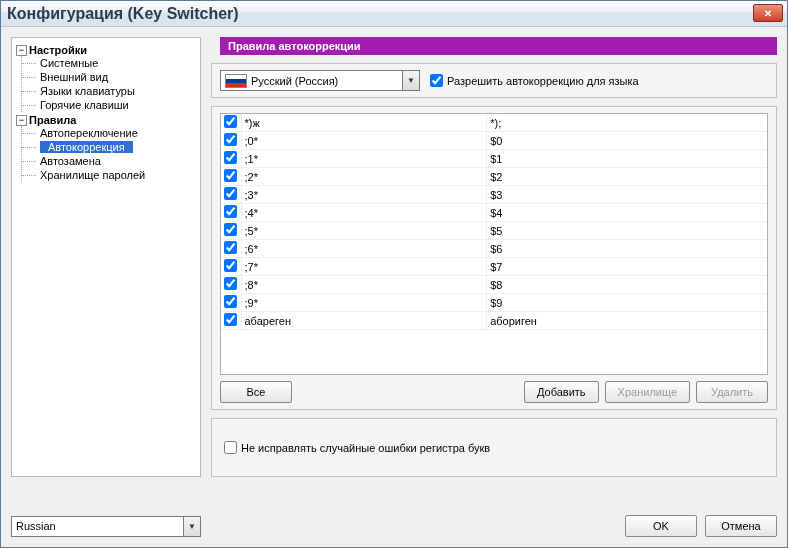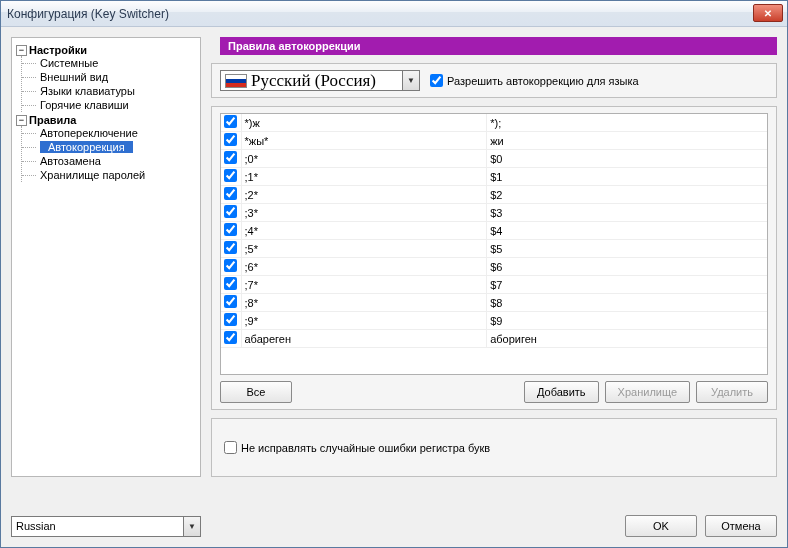--- a/index.html
+++ b/index.html
@@ -20,21 +20,21 @@
   }
   .titlebar {
     position: relative;
     height: 26px;
     background: linear-gradient(to bottom, #fdfdfe 0%, #ebf0f6 45%, #dde5ee 46%, #dae3ee 100%);
     border-bottom: 1px solid #bcc7d6;
     display: flex;
     align-items: center;
     padding: 0 6px;
   }
-  .titlebar .title { color: #2b3b52; font-size: 12px; }
+  .titlebar .title { color: #2b3b52; font-size: 16px; font-weight: bold; }
   .close-btn {
     position: absolute; right: 4px; top: 3px;
     width: 30px; height: 18px;
     background: linear-gradient(to bottom, #f08f7d, #c9402c);
     border: 1px solid #8d2b1e; border-radius: 2px;
     display:flex; align-items:center; justify-content:center;
     color:#fff; font-weight:bold; font-size:10px;
     cursor: pointer;
   }
   .content {
@@ -99,21 +99,21 @@
     width:200px; height:21px;
     background:#fff; border:1px solid #7a7a7a;
     position:relative;
   }
   .combo .flag {
     width:22px; height:14px; margin:0 4px;
     background: linear-gradient(to bottom, #fff 0 33%, #0039A6 33% 66%, #D52B1E 66% 100%);
     border:1px solid #888;
     flex-shrink:0;
   }
-  .combo .ctext { flex:1; font-size:17px;font-family:Liberation Serif, serif; }
+  .combo .ctext { flex:1; font-size:11px; }
   .combo .arrow {
     width:17px; align-self:stretch;
     border-left:1px solid #7a7a7a;
     background: linear-gradient(to bottom,#f4f4f4,#dcdcdc);
     display:flex; align-items:center; justify-content:center;
     font-size:8px; color:#333;
   }
   .check { display:flex; align-items:center; gap:4px; }
   .check input { width:13px; height:13px; margin:0; }
   .rules-panel { flex:1; display:flex; flex-direction:column; }
@@ -226,25 +226,20 @@
           <div class="table-scroll">
             <table>
               <tbody id="rules-body">
                   <tr>
                     <td class="cb"><input type="checkbox" checked="" style=""></td>
                     <td class="c1">*)ж</td>
                     <td class="c2">*);</td>
                   </tr>
                   <tr>
                     <td class="cb"><input type="checkbox" checked="" style=""></td>
-                    <td class="c1">*жы*</td>
-                    <td class="c2">жи</td>
-                  </tr>
-                  <tr>
-                    <td class="cb"><input type="checkbox" checked="" style=""></td>
                     <td class="c1">;0*</td>
                     <td class="c2">$0</td>
                   </tr>
                   <tr>
                     <td class="cb"><input type="checkbox" checked="" style=""></td>
                     <td class="c1">;1*</td>
                     <td class="c2">$1</td>
                   </tr>
                   <tr>
                     <td class="cb"><input type="checkbox" checked="" style=""></td>

